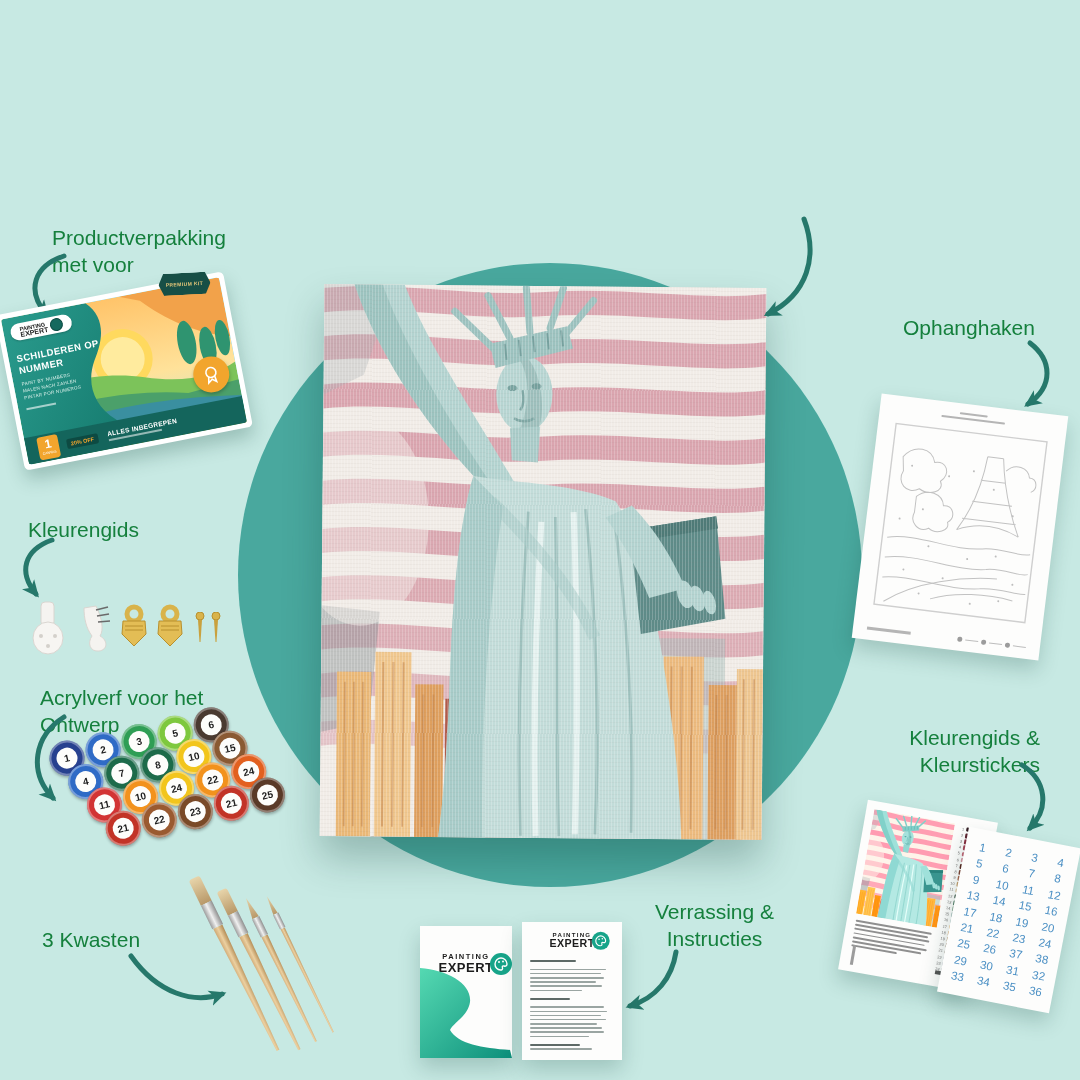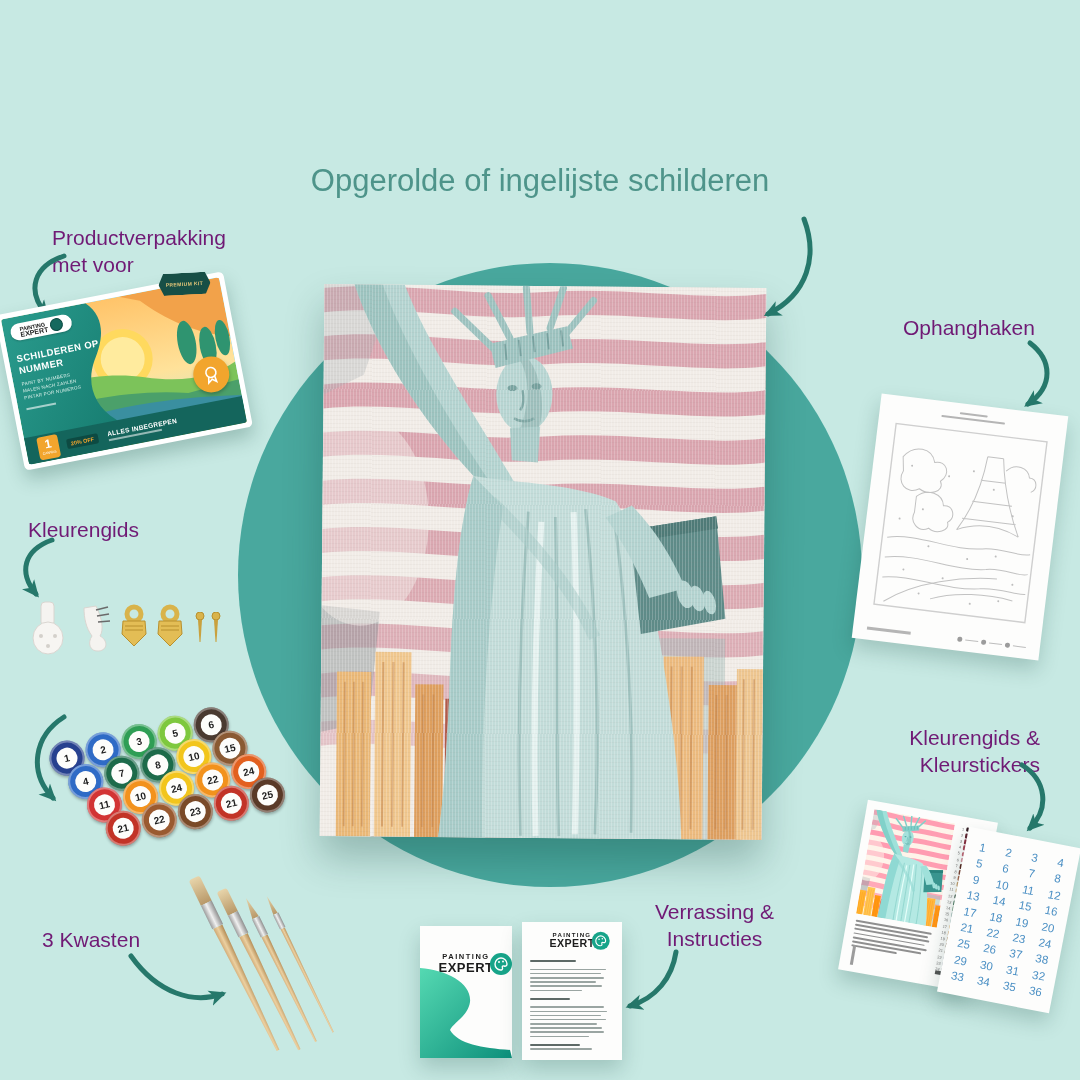--- a/index.html
+++ b/index.html
@@ -13,21 +13,21 @@
   
   .big-circle{position:absolute;left:238px;top:263px;width:624px;height:624px;border-radius:50%;
               background:#49a89e;}
   
   .canvas-wrap{position:absolute;left:322px;top:286px;width:442px;height:552px;background:#f0ebe6;
                transform:rotate(.5deg);box-shadow:inset -3px -5px 10px rgba(110,100,90,.3),0 22px 38px rgba(15,60,55,.28);}
   .canvas-tex{position:absolute;inset:0;pointer-events:none;
       background:repeating-linear-gradient(90deg,rgba(255,255,255,.20) 0 1px,transparent 1px 3px),
                  repeating-linear-gradient(0deg,rgba(120,110,100,.05) 0 1px,transparent 1px 4px);}
   
-  .lbl{position:absolute;font-size:21px;color:#701a75;line-height:27px;}
+  .lbl{position:absolute;font-size:21px;color:#15803d;line-height:27px;}
   .lbl.right{text-align:right;}
   .lbl.center{text-align:center;}
   .arrow{position:absolute;overflow:visible;}
   .arrow path{stroke:#26786b;stroke-width:5;fill:none;stroke-linecap:round;}
   
   .pbox{position:absolute;left:8px;top:292px;width:232px;height:158px;transform:rotate(-11deg);
         background:#fff;border-radius:5px;box-shadow:0 10px 18px rgba(20,70,60,.25);padding:5px;box-sizing:border-box;}
   .pbox-inner{position:relative;width:100%;height:100%;overflow:hidden;border-radius:3px;background:#9adbe8;}
   .pbox-art{position:absolute;inset:0;}
   .pbox-panel{position:absolute;left:0;top:0;height:100%;width:112px;}
@@ -210,36 +210,40 @@
             <ellipse cx="362" cy="306" rx="8" ry="14" transform="rotate(-15 362 306)"></ellipse>
             <ellipse cx="374" cy="310" rx="7" ry="13" transform="rotate(-15 374 310)"></ellipse>
             <ellipse cx="386" cy="314" rx="6" ry="12" transform="rotate(-15 386 314)"></ellipse>
           </g>
         </g>
       </g>
     </defs>
   </svg>
 
   <div class="subtitle">
-    <span>Opgerolde of ingelijste schilderen</span><br>
+    <br>
   </div>
 
   <div class="big-circle"></div>
   <div class="canvas-wrap">
     <svg width="442" height="552" viewBox="0 0 440 550" preserveAspectRatio="none">
         <use href="#art-liberty"></use>
       </svg>
     <div class="canvas-tex"></div>
   </div>
 
   <div class="lbl" style="left:52px;top:224px;">
     <span>Productverpakking</span><br>
     <span>met voor</span>
   </div>
   <div class="lbl" style="left:28px;top:516px;">Kleurengids</div>
+  <div class="lbl" style="left:40px;top:684px;">
+    <span>Acrylverf voor het</span><br>
+    <span>Ontwerp</span>
+  </div>
   <div class="lbl" style="left:42px;top:926px;">3 Kwasten</div>
   <div class="lbl" style="left:903px;top:314px;">Ophanghaken</div>
   <div class="lbl right" style="left:880px;top:724px;width:160px;">
     <span>Kleurengids &amp;</span><br>
     <span>Kleurstickers</span>
   </div>
   <div class="lbl center" style="left:632px;top:898px;width:165px;">
     <span>Verrassing &amp;</span><br>
     <span>Instructies</span>
   </div>

